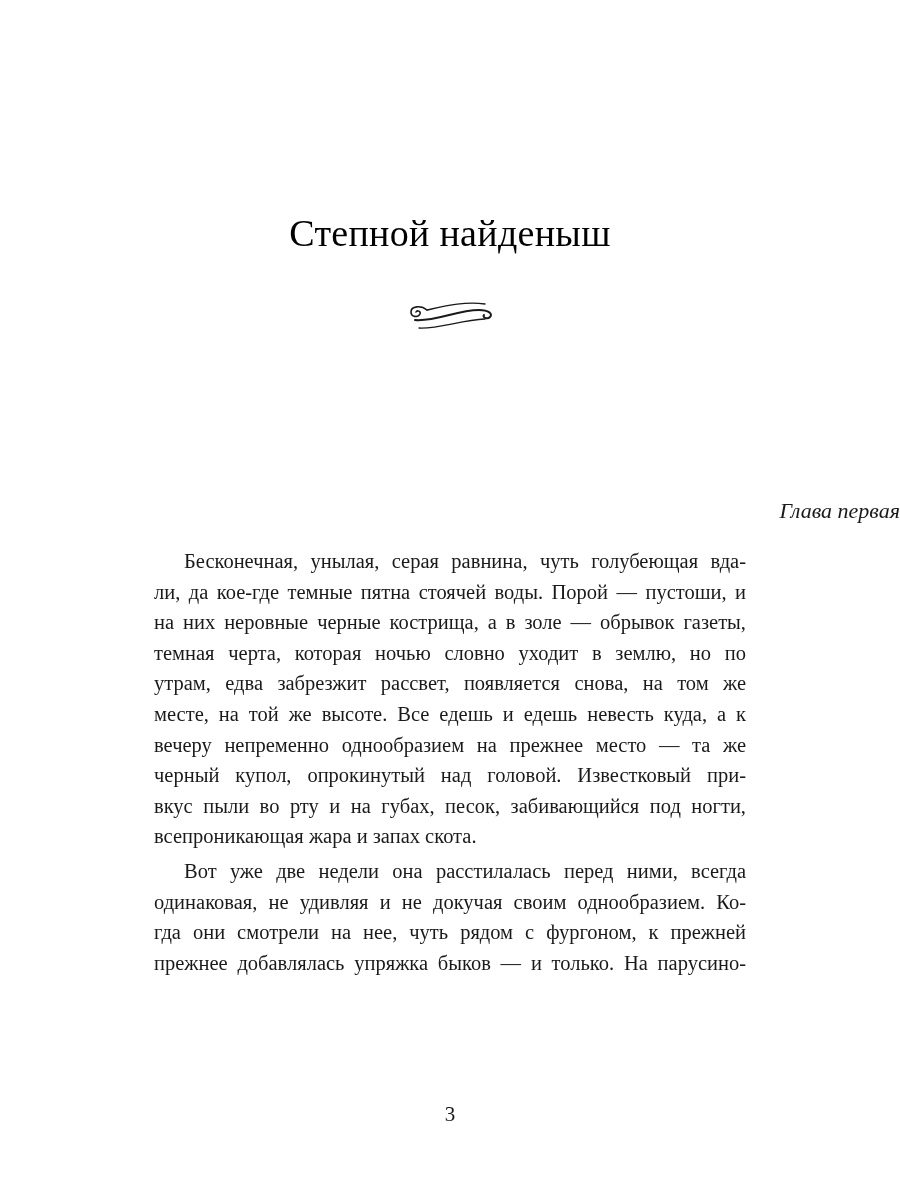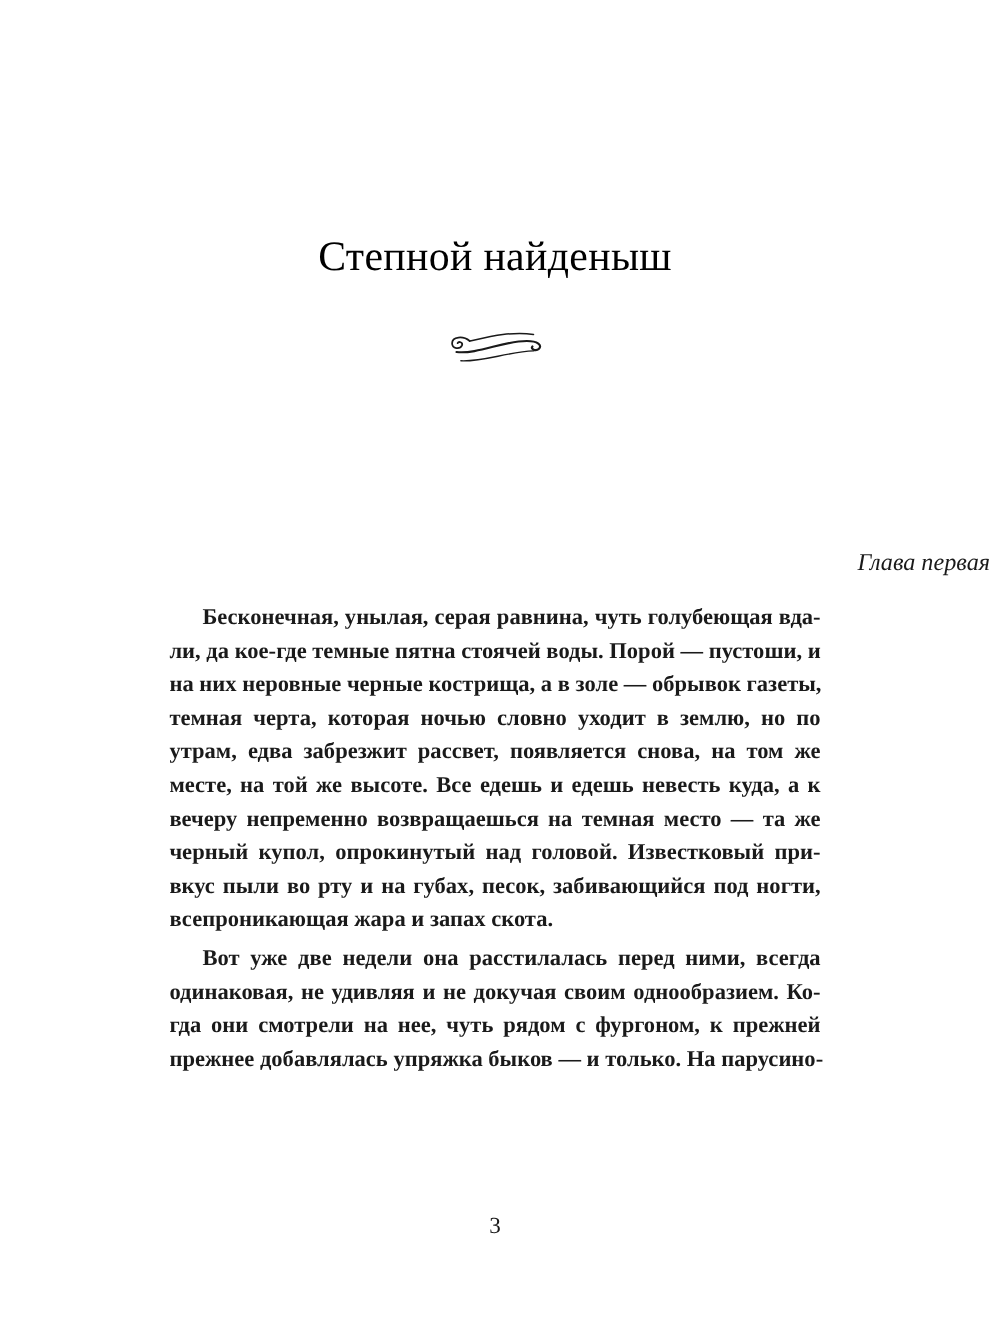--- a/index.html
+++ b/index.html
@@ -48,21 +48,20 @@
       font-size: 22px;
       line-height: 30px;
     }
     .body-text {
       position: absolute;
       top: 546px;
       left: 154px;
       width: 592px;
       font-size: 20.5px;
       line-height: 30.6px;
-      font-weight: bold;
     }
     .line {
       display: block;
       white-space: nowrap;
       height: 30.6px;
       text-align: justify;
       text-align-last: justify;
     }
     .line.indent {
       padding-left: 30px;
@@ -105,21 +104,21 @@
   <div class="chapter-title">Глава первая</div>
 
   <div class="body-text">
     <div>
       <span class="line indent">Бесконечная, унылая, серая равнина, чуть голубеющая вда-</span>
       <span class="line">ли, да кое-где темные пятна стоячей воды. Порой — пустоши, и</span>
       <span class="line">на них неровные черные кострища, а в золе — обрывок газеты,</span>
       <span class="line">темная черта, которая ночью словно уходит в землю, но по</span>
       <span class="line">утрам, едва забрезжит рассвет, появляется снова, на том же</span>
       <span class="line">месте, на той же высоте. Все едешь и едешь невесть куда, а к</span>
-      <span class="line">вечеру непременно возвращаешься на темная место — та же</span>
+      <span class="line">вечеру непременно однообразием на прежнее место — та же</span>
       <span class="line">черный купол, опрокинутый над головой. Известковый при-</span>
       <span class="line">вкус пыли во рту и на губах, песок, забивающийся под ногти,</span>
       <span class="line last">всепроникающая жара и запах скота.</span>
     </div>
     <span class="para-gap"></span>
     <div>
       <span class="line indent">Вот уже две недели она расстилалась перед ними, всегда</span>
       <span class="line">одинаковая, не удивляя и не докучая своим однообразием. Ко-</span>
       <span class="line">гда они смотрели на нее, чуть рядом с фургоном, к прежней</span>
       <span class="line">прежнее добавлялась упряжка быков — и только. На парусино-</span>

